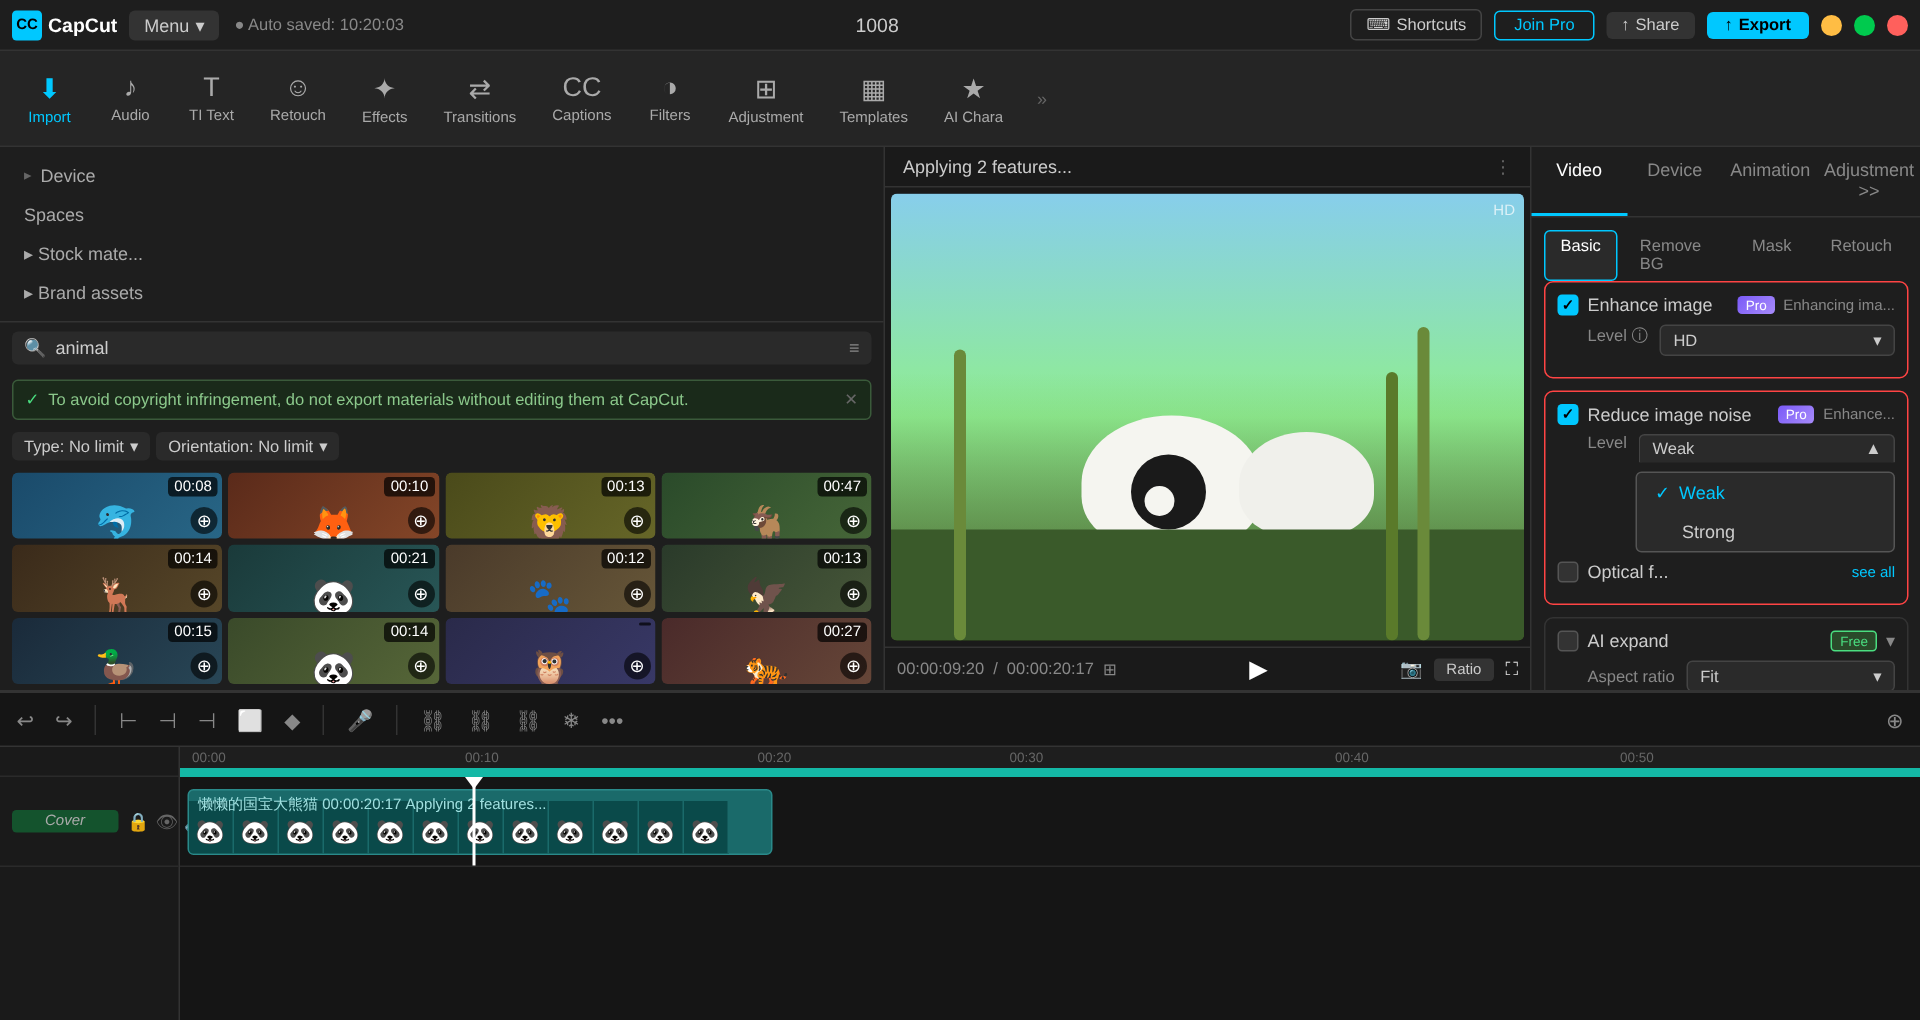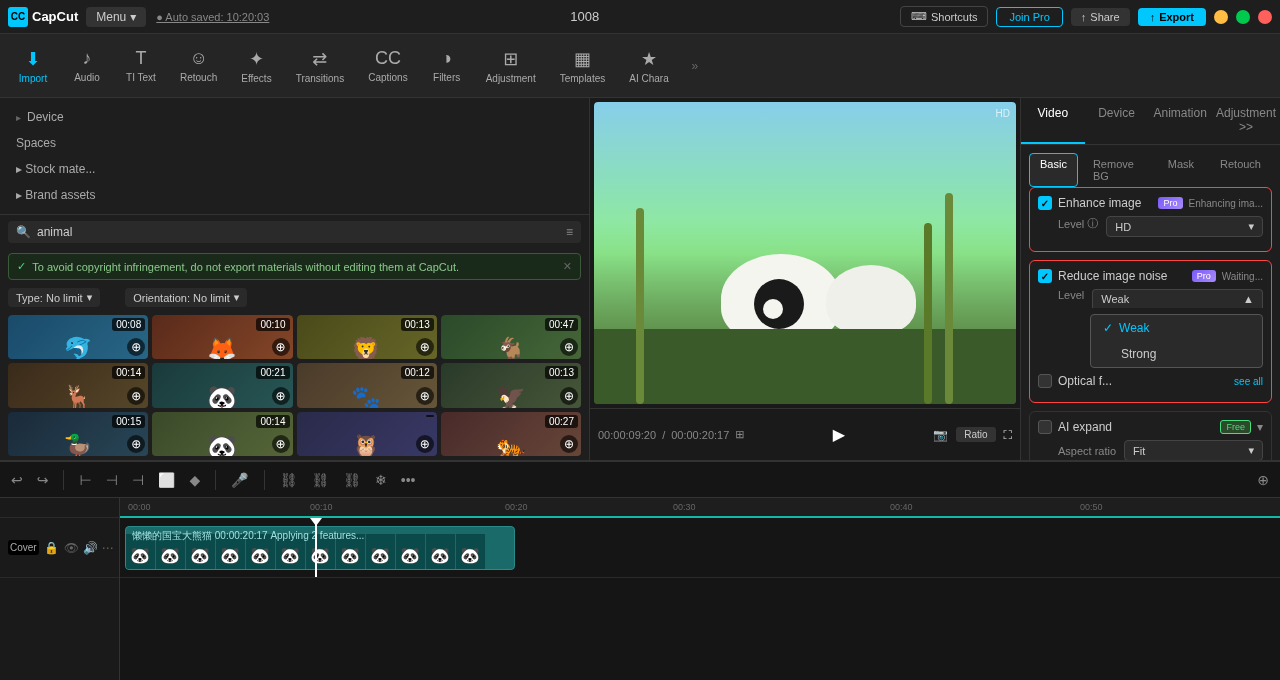--- a/index.html
+++ b/index.html
@@ -3,21 +3,21 @@
   <meta charset="utf-8">
   <style>
     * { box-sizing: border-box; margin: 0; padding: 0; }
     body { background: #1a1a1a; color: #e0e0e0; font-family: 'Segoe UI', Arial, sans-serif; font-size: 12px; width: 1280px; height: 680px; overflow: hidden; }
 
     
     .top-bar { display: flex; align-items: center; background: #1e1e1e; height: 34px; padding: 0 8px; border-bottom: 1px solid #333; }
     .logo { display: flex; align-items: center; gap: 4px; font-weight: bold; font-size: 13px; color: #fff; margin-right: 8px; }
     .logo-icon { width: 20px; height: 20px; background: #00c8ff; border-radius: 3px; display: flex; align-items: center; justify-content: center; font-size: 10px; color: #000; font-weight: bold; }
     .menu-btn { background: #333; border: none; color: #ccc; padding: 3px 10px; border-radius: 4px; cursor: pointer; font-size: 12px; display: flex; align-items: center; gap: 4px; }
-    .autosave { color: #888; font-size: 11px; margin-left: 10px; text-decoration: underline; }
+    .autosave { color: #888; font-size: 11px; margin-left: 10px; }
     .project-name { flex: 1; text-align: center; color: #ccc; font-size: 13px; }
     .top-actions { display: flex; align-items: center; gap: 8px; }
     .shortcuts-btn { background: none; border: 1px solid #444; color: #ccc; padding: 3px 10px; border-radius: 4px; cursor: pointer; font-size: 11px; display: flex; align-items: center; gap: 4px; }
     .join-pro-btn { background: none; border: 1px solid #00c8ff; color: #00c8ff; padding: 3px 12px; border-radius: 4px; cursor: pointer; font-size: 11px; }
     .share-btn { background: #333; border: none; color: #ccc; padding: 3px 10px; border-radius: 4px; cursor: pointer; font-size: 11px; display: flex; align-items: center; gap: 4px; }
     .export-btn { background: #00c8ff; border: none; color: #000; padding: 3px 12px; border-radius: 4px; cursor: pointer; font-size: 11px; font-weight: bold; display: flex; align-items: center; gap: 4px; }
     .win-controls { display: flex; gap: 8px; margin-left: 8px; }
     .win-btn { width: 14px; height: 14px; border-radius: 50%; border: none; cursor: pointer; }
     .win-min { background: #ffbd44; }
     .win-max { background: #00ca4e; }
@@ -36,35 +36,35 @@
     
     .left-panel { width: 590px; background: #1e1e1e; border-right: 1px solid #333; display: flex; flex-direction: column; }
     .left-panel-nav { display: flex; flex-direction: column; gap: 4px; padding: 8px; border-bottom: 1px solid #333; }
     .nav-item { display: flex; align-items: center; gap: 6px; padding: 4px 8px; border-radius: 4px; cursor: pointer; color: #aaa; font-size: 12px; }
     .nav-item .nav-arrow { font-size: 10px; color: #666; }
     .search-bar { display: flex; align-items: center; background: #2a2a2a; border-radius: 4px; padding: 4px 8px; margin: 6px 8px; gap: 6px; }
     .search-bar input { background: none; border: none; color: #ccc; font-size: 12px; outline: none; flex: 1; }
     .filter-btn { display: flex; align-items: center; gap: 3px; color: #888; cursor: pointer; }
     .notice-bar { display: flex; align-items: center; background: #1a2a1a; border: 1px solid #3a5a3a; border-radius: 4px; margin: 4px 8px; padding: 6px 8px; gap: 6px; font-size: 11px; color: #8bc88b; }
     .notice-close { margin-left: auto; cursor: pointer; color: #666; }
-    .filter-row { display: flex; align-items: center; gap: 25px; padding: 4px 8px; }
+    .filter-row { display: flex; align-items: center; gap: 4px; padding: 4px 8px; }
     .filter-pill { background: #2a2a2a; border: none; color: #ccc; padding: 3px 8px; border-radius: 4px; cursor: pointer; font-size: 11px; display: flex; align-items: center; gap: 4px; }
     .media-grid { display: grid; grid-template-columns: repeat(4, 1fr); gap: 4px; padding: 4px 8px; overflow-y: auto; flex: 1; }
     .media-thumb { position: relative; border-radius: 4px; overflow: hidden; cursor: pointer; }
     .media-thumb-bg { width: 100%; height: 70px; border-radius: 4px; }
     .thumb-duration { position: absolute; top: 3px; right: 3px; background: rgba(0,0,0,0.7); padding: 1px 4px; border-radius: 3px; font-size: 10px; color: #fff; }
     .thumb-add { position: absolute; bottom: 3px; right: 3px; background: rgba(0,0,0,0.6); border-radius: 50%; width: 18px; height: 18px; display: flex; align-items: center; justify-content: center; font-size: 12px; color: #fff; }
 
     
     .preview-area { flex: 1; background: #1a1a1a; display: flex; flex-direction: column; }
     .preview-header { display: flex; align-items: center; justify-content: space-between; padding: 6px 12px; border-bottom: 1px solid #333; }
     .preview-title { color: #ccc; font-size: 12px; }
     .preview-dots { color: #666; cursor: pointer; }
     .video-container { flex: 1; display: flex; align-items: center; justify-content: center; background: #000; position: relative; margin: 4px; border-radius: 4px; overflow: hidden; }
-    .preview-controls { display: flex; align-items: center; justify-content: space-between; padding: 16px 8px; border-top: 1px solid #333; }
+    .preview-controls { display: flex; align-items: center; justify-content: space-between; padding: 4px 8px; border-top: 1px solid #333; }
     .time-display { color: #888; font-size: 11px; display: flex; align-items: center; gap: 6px; }
     .preview-btns { display: flex; align-items: center; gap: 8px; }
     .play-btn { background: none; border: none; color: #fff; font-size: 16px; cursor: pointer; }
     .preview-right { display: flex; align-items: center; gap: 8px; }
     .ratio-btn { background: #333; border: none; color: #ccc; padding: 2px 8px; border-radius: 3px; font-size: 10px; cursor: pointer; }
 
     
     .right-panel { width: 260px; background: #1e1e1e; border-left: 1px solid #333; display: flex; flex-direction: column; }
     .right-tabs { display: flex; border-bottom: 1px solid #333; }
     .right-tab { flex: 1; text-align: center; padding: 8px 4px; font-size: 12px; color: #888; cursor: pointer; border-bottom: 2px solid transparent; }
@@ -106,23 +106,23 @@
     
     .timeline { height: 220px; background: #151515; border-top: 2px solid #333; display: flex; flex-direction: column; }
     .timeline-toolbar { display: flex; align-items: center; padding: 4px 8px; gap: 8px; border-bottom: 1px solid #333; height: 36px; }
     .tl-btn { background: none; border: none; color: #888; cursor: pointer; padding: 3px; border-radius: 3px; font-size: 14px; display: flex; align-items: center; justify-content: center; }
     .tl-sep { width: 1px; height: 20px; background: #333; margin: 0 4px; }
     .timeline-content { display: flex; flex: 1; overflow: hidden; }
     .timeline-labels { width: 120px; background: #1a1a1a; border-right: 1px solid #333; display: flex; flex-direction: column; }
     .tl-label-row { height: 60px; display: flex; align-items: center; padding: 0 8px; gap: 6px; border-bottom: 1px solid #2a2a2a; }
     .tl-icons { display: flex; gap: 4px; }
     .tl-icon { font-size: 12px; color: #666; cursor: pointer; }
-    .tl-cover { background: #000000; border-radius: 3px; padding: 2px 2px; font-size: 10px; color: #aaa; cursor: pointer; }
+    .tl-cover { background: #14532d; border-radius: 3px; padding: 2px 22px; font-size: 10px; color: #aaa; cursor: pointer; font-style: italic; }
     .timeline-tracks { flex: 1; overflow-x: auto; position: relative; }
-    .tl-ruler { height: 20px; background: #1e1e1e; border-bottom: 2px solid #14b8a6; position: relative; display: flex; align-items: center; }
+    .tl-ruler { height: 20px; background: #1e1e1e; border-bottom: 6px solid #14b8a6; position: relative; display: flex; align-items: center; }
     .tl-ruler-mark { position: absolute; color: #666; font-size: 9px; }
     .tl-track { height: 60px; position: relative; border-bottom: 1px solid #2a2a2a; }
     .tl-playhead { position: absolute; top: 0; width: 2px; background: #fff; height: 100%; z-index: 10; }
     .tl-playhead-triangle { position: absolute; top: 0; width: 0; height: 0; border-left: 6px solid transparent; border-right: 6px solid transparent; border-top: 8px solid #fff; transform: translateX(-5px); }
     .video-clip { position: absolute; top: 8px; left: 0; height: 44px; background: #1a6a6a; border-radius: 4px; border: 1px solid #2a8a8a; overflow: hidden; display: flex; align-items: center; }
     .clip-label { position: absolute; top: 2px; left: 6px; font-size: 10px; color: #a0e0e0; white-space: nowrap; }
     .clip-filmstrip { display: flex; height: 100%; }
     .filmstrip-frame { width: 30px; height: 100%; background: #0a4a4a; border-right: 1px solid #1a6a6a; flex-shrink: 0; display: flex; align-items: center; justify-content: center; }
     .panda-mini { font-size: 16px; }
 
@@ -343,20 +343,24 @@
         <div class="media-thumb-bg" style="background:linear-gradient(135deg,#4a2a2a,#6a4a3a);display:flex;align-items:center;justify-content:center;">
             <span style="font-size:24px">🐅</span>
           </div>
         <span class="thumb-duration">00:27</span>
         <span class="thumb-add">⊕</span>
       </div>
     </div>
   </div>
 
   <div class="preview-area">
+    <div class="preview-header">
+      <span class="preview-title">Applying 2 features...</span>
+      <span class="preview-dots">⋮</span>
+    </div>
     <div class="video-container">
 
       <div style="width:100%;height:100%;position:relative;background:linear-gradient(180deg,#87ceeb 0%,#90ee90 50%,#556b2f 100%);">
 
         <div style="position:absolute;bottom:0;left:0;width:100%;height:60%;background:linear-gradient(180deg,transparent,#3a5a2a);opacity:0.5;"></div>
 
         <div style="position:absolute;bottom:20%;left:30%;width:120px;height:90px;background:#f5f5f0;border-radius:50% 50% 40% 40%;"></div>
         <div style="position:absolute;bottom:25%;left:38%;width:50px;height:50px;background:#1a1a1a;border-radius:50%;"></div>
         <div style="position:absolute;bottom:28%;left:40%;width:20px;height:20px;background:#f5f5f0;border-radius:50%;"></div>
         <div style="position:absolute;bottom:23%;left:55%;width:90px;height:70px;background:#f0f0eb;border-radius:50% 50% 40% 40%;"></div>
@@ -420,21 +424,21 @@
             <span>▾</span>
           </div>
         </div>
       </div>
 
       <div class="feature-section">
         <div class="feature-row">
           <div class="feature-check"></div>
           <span class="feature-label">Reduce image noise</span>
           <span class="pro-badge">Pro</span>
-          <span class="status-text">Waiting...</span>
+          <span class="status-text">Enhance...</span>
         </div>
         <div class="level-row">
           <span class="level-label">Level</span>
           <div class="level-select" style="border-radius:4px 4px 0 0;border-bottom:none;">
             <span>Weak</span>
             <span>▲</span>
           </div>
         </div>
 
         <div class="dropdown-open" style="margin-left:52px;margin-right:0;">

